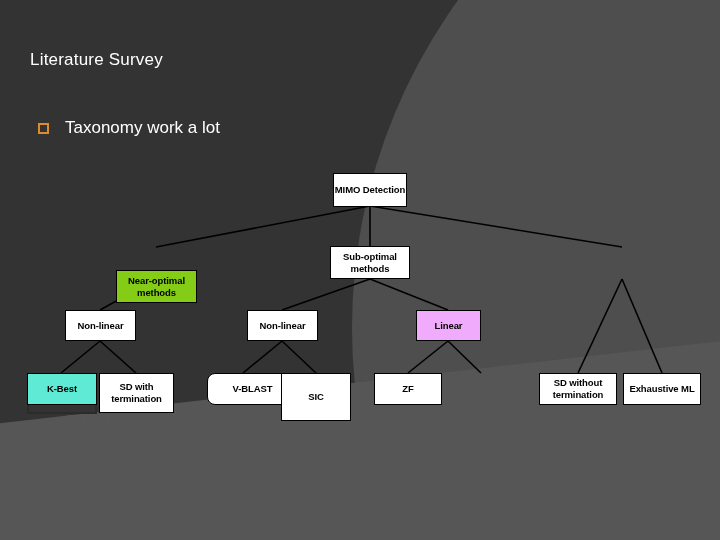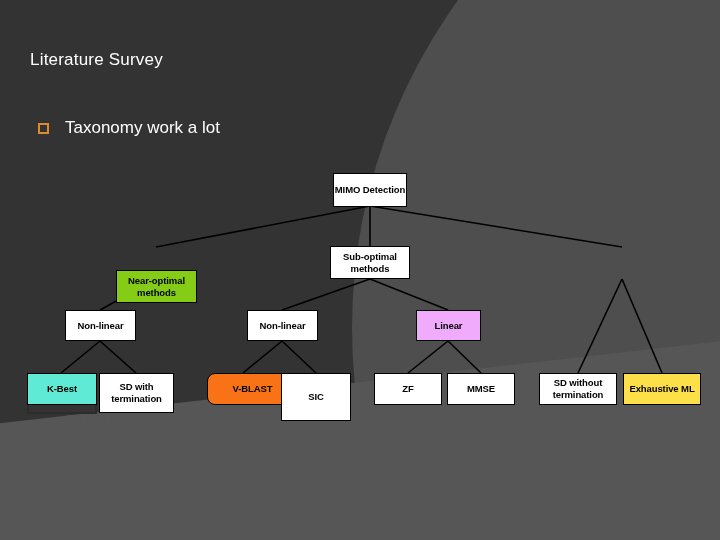--- a/index.html
+++ b/index.html
@@ -189,24 +189,23 @@
 
     <div class="node" style="left: 108px; top: 246px; width: 81px; height: 33px; background: #84cc16; margin-top: 24px;">Near-optimal methods</div>
     <div class="node" style="left: 322px; top: 246px; width: 80px; height: 33px; background: rgb(255, 255, 255);">Sub-optimal methods</div>
 
     <div class="node" style="left: 57px; top: 310px; width: 71px; height: 31px; background: rgb(255, 255, 255);">Non-linear</div>
     <div class="node" style="left: 239px; top: 310px; width: 71px; height: 31px; background: rgb(255, 255, 255);">Non-linear</div>
     <div class="node" style="left: 408px; top: 310px; width: 65px; height: 31px; background: #f0abfc;">Linear</div>
 
     <div class="node highlight" style="left: 19px; top: 373px; width: 70px; height: 32px; background: #5eead4;">K-Best</div>
     <div class="node" style="left: 91px; top: 373px; width: 75px; height: 40px; background: rgb(255, 255, 255);">SD with termination</div>
-    <div class="node" style="left: 199px; top: 373px; width: 91px; height: 32px; background: #f97316; border-radius: 8px;">V-BLAST</div>
+    <div class="node" style="left: 199px; top: 373px; width: 91px; height: 32px; background: #ffffff; border-radius: 8px;">V-BLAST</div>
     <div class="node" style="left: 273px; top: 373px; width: 70px; height: 48px; background: rgb(255, 255, 255);">SIC</div>
     <div class="node" style="left: 366px; top: 373px; width: 68px; height: 32px; background: rgb(255, 255, 255);">ZF</div>
-    <div class="node" style="left: 439px; top: 373px; width: 68px; height: 32px; background: rgb(255, 255, 255);">MMSE</div>
     <div class="node" style="left: 531px; top: 373px; width: 78px; height: 32px; background: rgb(255, 255, 255);">SD without termination</div>
-    <div class="node" style="left: 615px; top: 373px; width: 78px; height: 32px; background: #fde047;">Exhaustive ML</div>
+    <div class="node" style="left: 615px; top: 373px; width: 78px; height: 32px; background: #ffffff;">Exhaustive ML</div>
 
     <div id="brace-this-work"></div>
     <div id="this-work-label">This work</div>
 
   </div>
 </div>
 
 </body></html>

